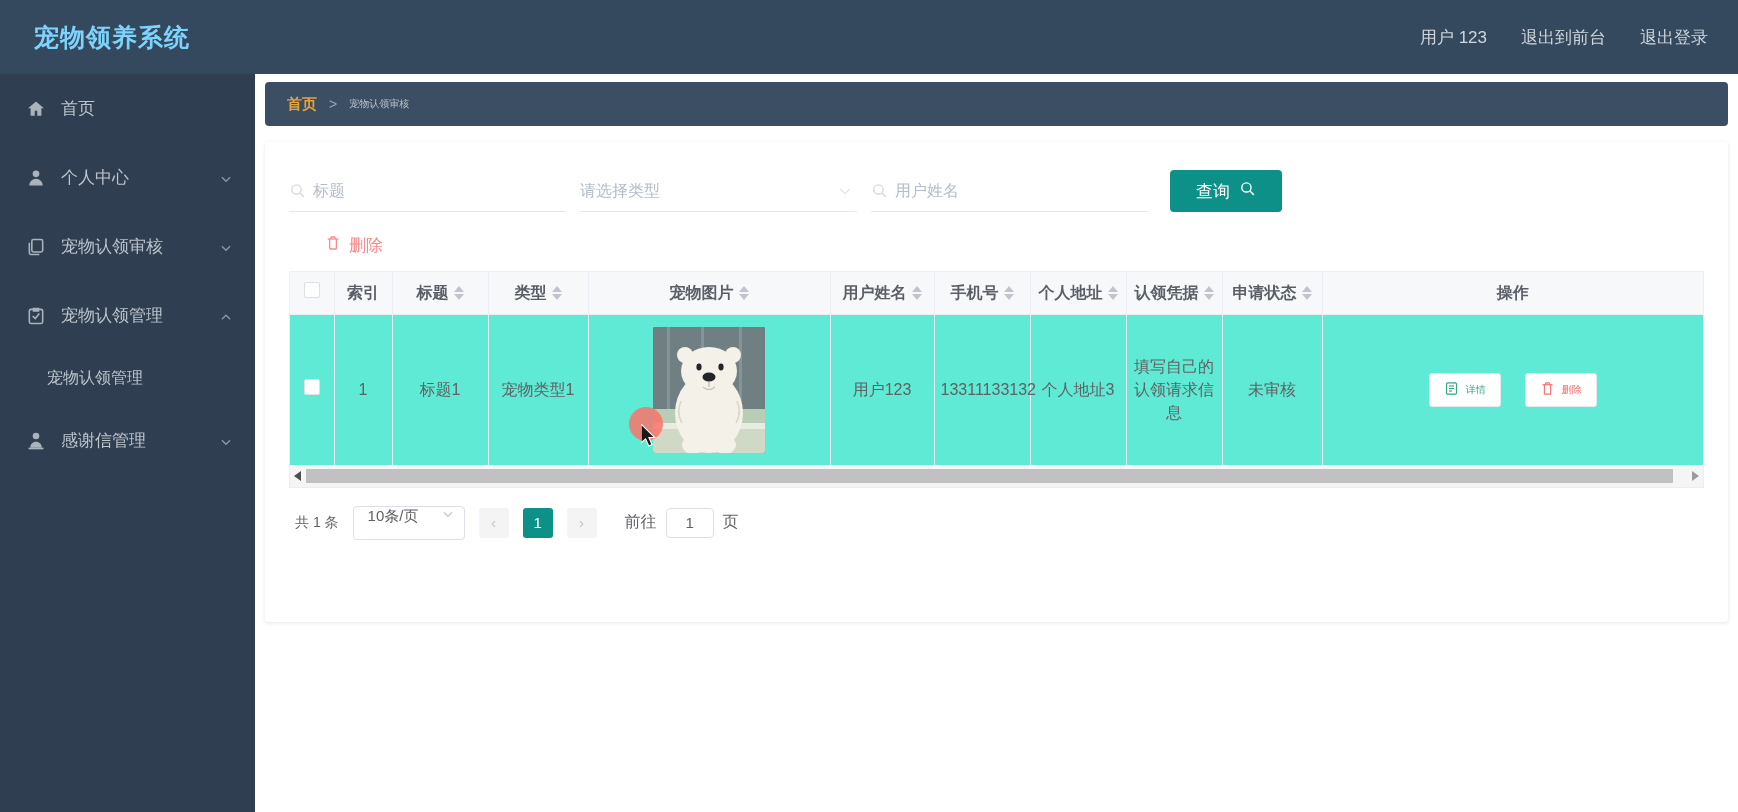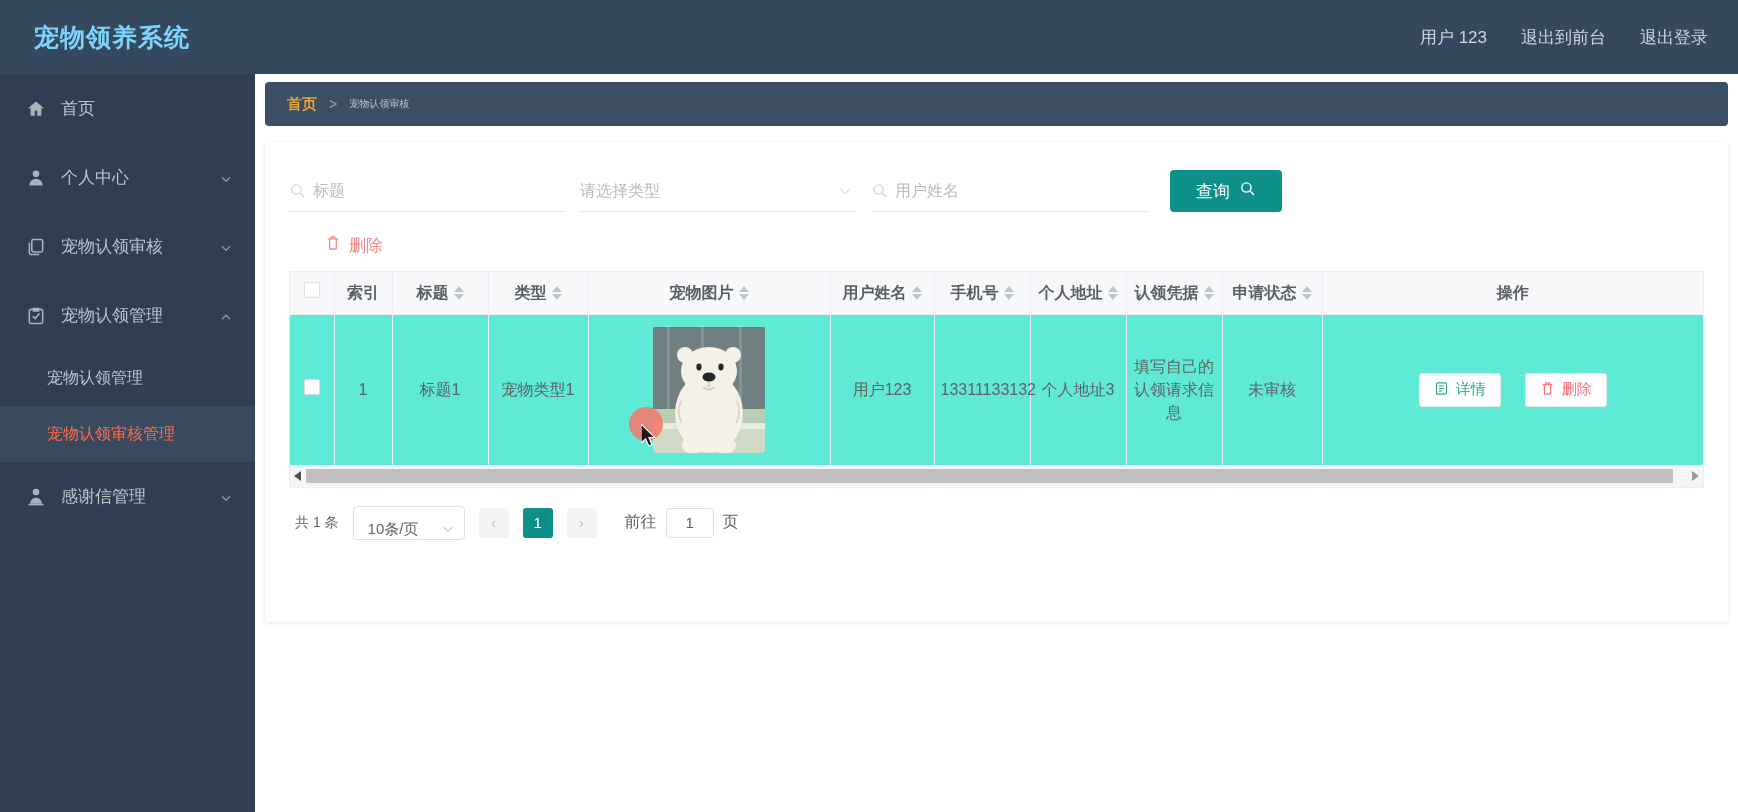--- a/index.html
+++ b/index.html
@@ -122,41 +122,41 @@
     width: 16px; height: 16px; border: 1px solid #dcdfe6; border-radius: 2px;
     background: #fff; display: inline-block; cursor: pointer;
   }
   .pet-img {
     width: 112px; height: 126px; border-radius: 2px; display: inline-block;
     position: relative; overflow: hidden; background: #6d7b7e; vertical-align: middle;
   }
   .row-actions { display: flex; align-items: center; justify-content: center; gap: 24px; }
   .btn-detail, .btn-del {
     background: #fff; border: 1px solid #e6e8eb; border-radius: 3px;
-    height: 34px; padding: 0 14px; font-size: 15px; cursor: pointer;
+    height: 34px; padding: 0 14px; font-size: 10px; cursor: pointer;
     display: inline-flex; align-items: center; gap: 7px; font-family: inherit;
   }
   .btn-detail { color: #2ea87e; }
   .btn-del { color: #f56c6c; }
 
   
   .hscroll {
     height: 22px; background: #f5f5f5; border: 1px solid #ebeef5; border-top: none;
     display: flex; align-items: center; position: relative;
   }
   .hs-arrow { width: 16px; height: 20px; display:flex; align-items:center; justify-content:center; cursor: pointer; }
   .hs-track { flex: 1 1 auto; height: 14px; position: relative; }
   .hs-thumb { position: absolute; left: 0; top: 0; height: 14px; width: 99%; background: #c1c1c1; border-radius: 1px; cursor: pointer; }
 
   
   .pager { display: flex; align-items: center; gap: 14px; padding: 18px 0 4px 6px; }
   .pg-total { color: #606266; font-size: 14px; }
   .pg-size {
     border: 1px solid #dcdfe6; border-radius: 4px; height: 34px; width: 112px;
-    display: flex; align-items: flex-end; justify-content: space-between;
+    display: flex; align-items: flex-start; justify-content: space-between;
     padding: 0 9px 0 14px; color: #606266; font-size: 15px; cursor: pointer; background:#fff;
   }
   .pg-btn {
     min-width: 30px; height: 30px; border-radius: 3px; background: #f4f4f5;
     color: #c0c4cc; display: inline-flex; align-items: center; justify-content: center;
     font-size: 15px; cursor: pointer; padding: 0 8px;
   }
   .pg-btn.num { background: #f4f4f5; color: #606266; }
   .pg-btn.num.active { background: #0d9088; color: #fff; }
   .pg-jump { display: flex; align-items: center; gap: 9px; margin-left: 14px; color: #606266; font-size: 16px; }
@@ -239,23 +239,20 @@
       <span class="chev">
         <svg width="14" height="14" viewBox="0 0 24 24" fill="none" stroke="#aab3bc" stroke-width="2.4">
             <polyline points="5,16 12,9 19,16"></polyline>
           </svg>
       </span>
     </div>
 
     <div class="submenu">
       <div class="submenu-item">
         <span>宠物认领管理</span>
-      </div>
-      <div class="submenu-item active">
-        <span>宠物认领审核管理</span>
       </div>
     </div>
 
 
     <div class="menu-item">
       <span class="menu-icon">
         <svg width="20" height="20" viewBox="0 0 24 24" fill="#aab3bc">
             <circle cx="12" cy="6" r="4"></circle>
             <path d="M5 20c0-3.9 3.1-7 7-7s7 3.1 7 7z"></path>
             <rect x="3" y="20" width="18" height="2"></rect>

